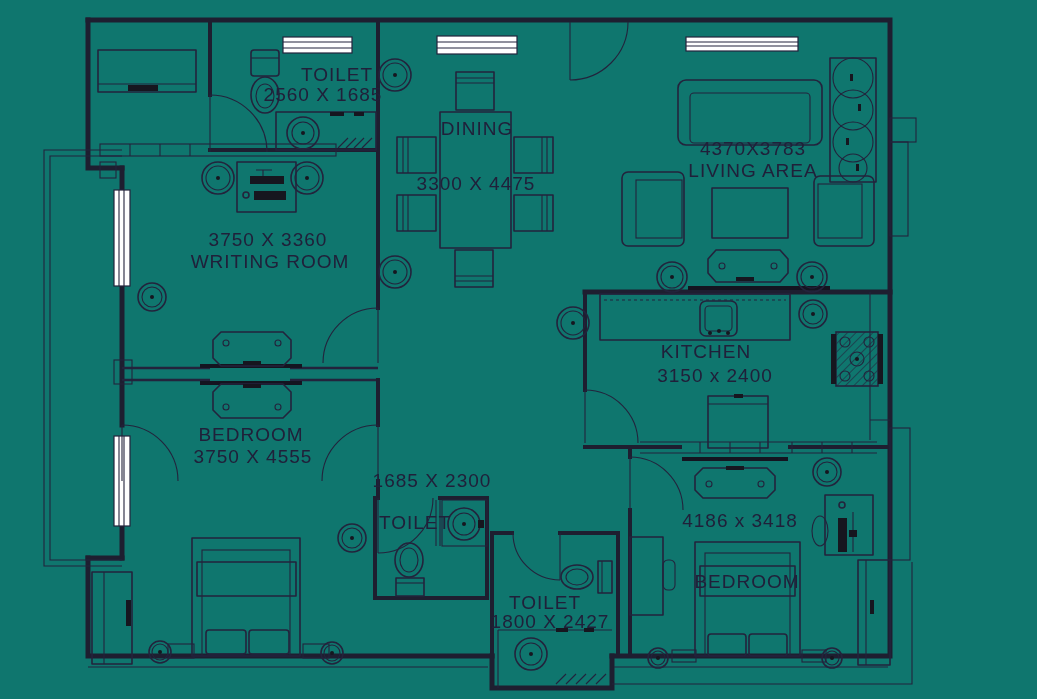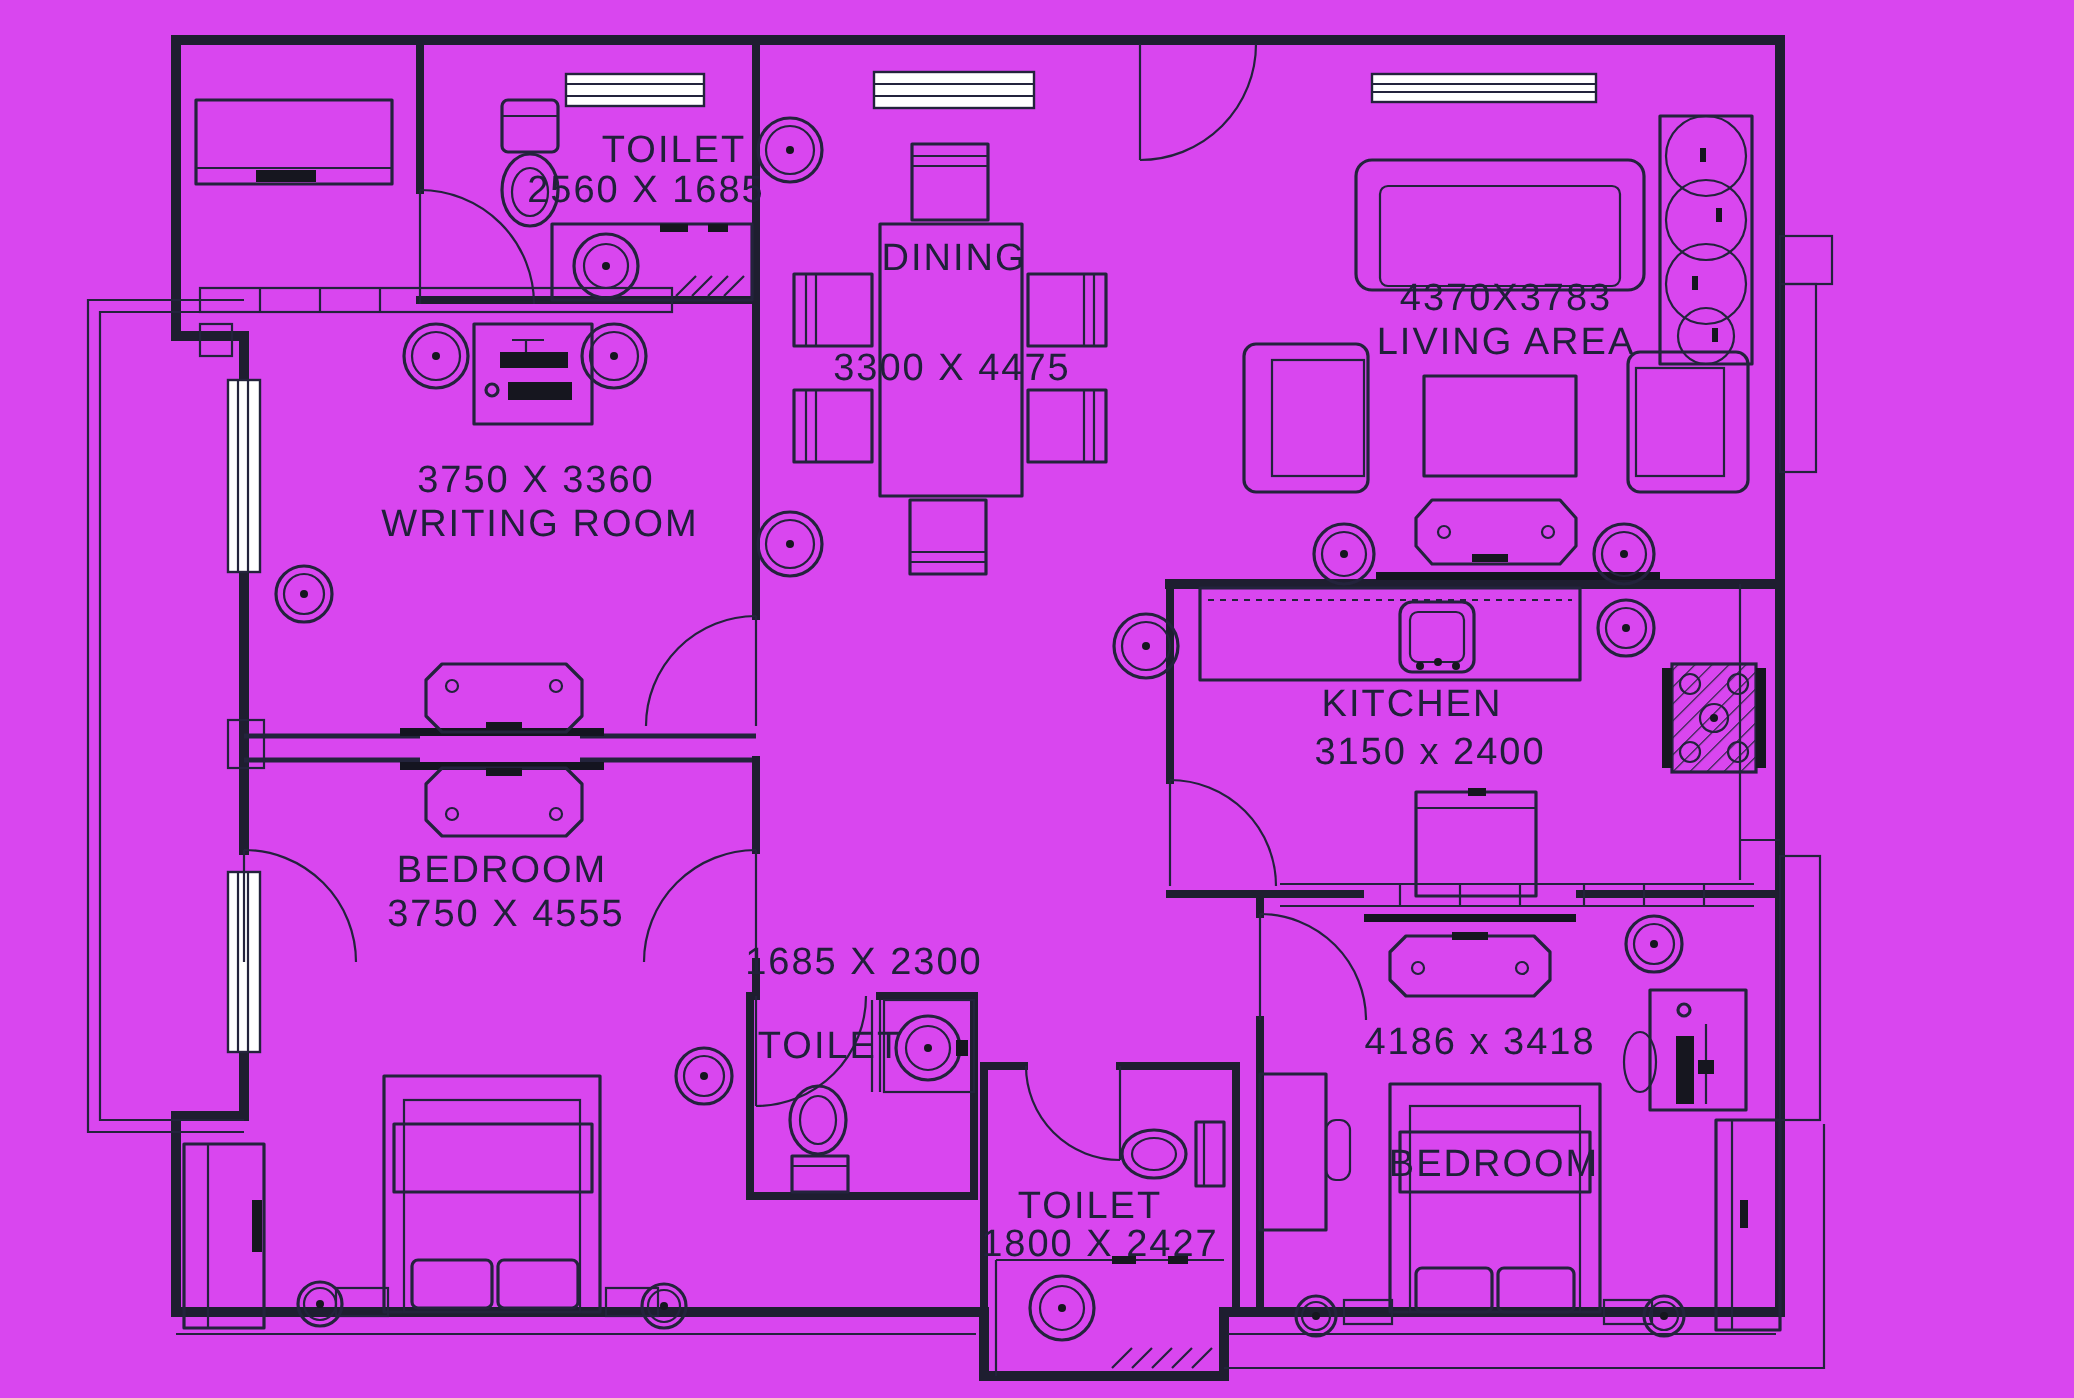--- a/index.html
+++ b/index.html
@@ -1,16 +1,16 @@
 <!DOCTYPE html>
 <html><head>
 <meta charset="utf-8">
 <style>
   html,body{margin:0;padding:0;background:#fff;}
-  .plan-wrap{position:relative;width:1037px;height:699px;background:#d946ef;overflow:hidden;}
+  .plan-wrap{position:relative;width:1037px;height:699px;background:#0f766e;overflow:hidden;}
   svg{position:absolute;left:0;top:0;}
   .lbl{font-family:"Liberation Sans","DejaVu Sans",sans-serif;font-size:19px;letter-spacing:1px;fill:#20203a;font-weight:400;}
   .wall{stroke:#1e1e30;stroke-width:5;fill:none;stroke-linecap:square;}
   .wall4{stroke:#1e1e30;stroke-width:4;fill:none;stroke-linecap:square;}
   .wall2{stroke:#23233c;stroke-width:2.4;fill:none;}
   .rail{stroke:#141420;stroke-width:4;fill:none;}
   .fur{stroke:#23233c;stroke-width:1.6;fill:none;stroke-linejoin:round;}
   .thin{stroke:#23233c;stroke-width:1.1;fill:none;}
   .dark{fill:#16161f;stroke:none;}
   .whitebox{fill:#ffffff;stroke:#23233c;stroke-width:1.2;}

